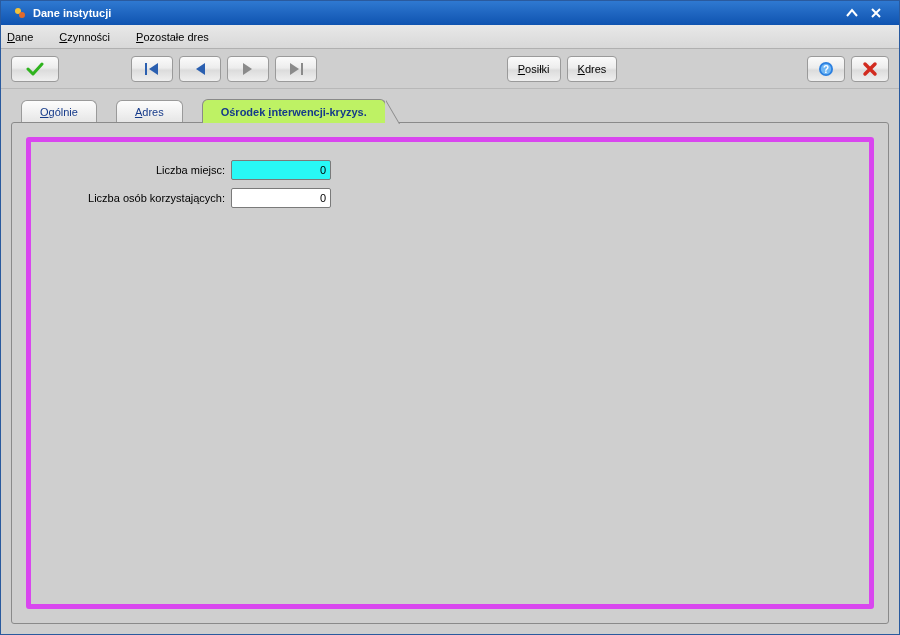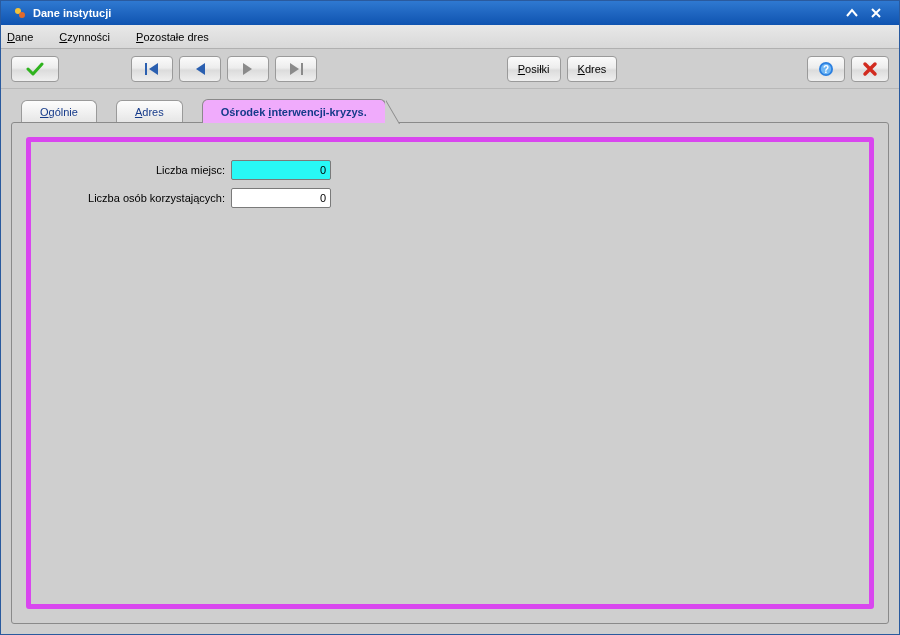--- a/index.html
+++ b/index.html
@@ -96,21 +96,21 @@
     padding: 0 18px;
     display: inline-flex; align-items: center;
     color: #153a8a;
     font-weight: normal;
     cursor: default;
     margin-right: 2px;
     position: relative;
   }
   .tab .mn { text-decoration: underline; }
   .tab.active {
-    background: #f0abfc;
+    background: #bef264;
     border-color: #8a8a8a;
     height: 24px;
     z-index: 2;
     font-weight: bold;
   }
   .tab.active::after {
     content: "";
     position: absolute;
     right: -14px; top: 0;
     width: 0; height: 0;

